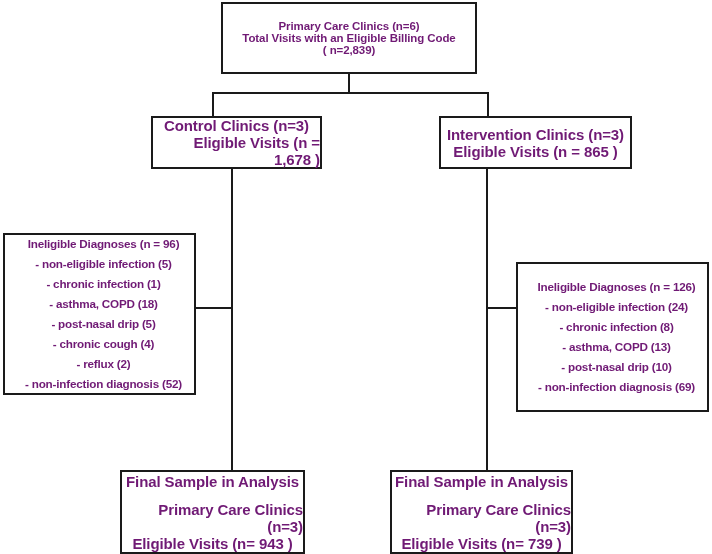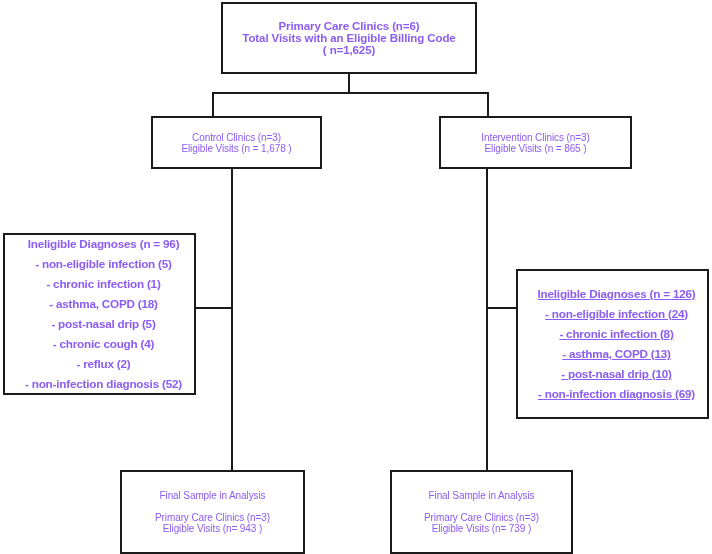--- a/index.html
+++ b/index.html
@@ -6,21 +6,21 @@
     margin: 0;
     padding: 0;
     background: #ffffff;
   }
   #canvas {
     position: relative;
     width: 712px;
     height: 554px;
     background: #ffffff;
     font-family: "Liberation Sans", sans-serif;
-    color: #8b5cf6;
+    color: #701a75;
     overflow: hidden;
   }
   .box {
     position: absolute;
     box-sizing: border-box;
     border: 2px solid #1a1a1a;
     background: #ffffff;
     z-index: 2;
   }
   .box-center {
@@ -35,22 +35,22 @@
     align-items: flex-start;
     justify-content: center;
     padding-left: 8px;
   }
   .t-bold {
     font-weight: bold;
     font-size: 11.5px;
     letter-spacing: -0.1px;
   }
   .t-reg {
-    font-weight: normal;
-    font-size: 10px;
+    font-weight: bold;
+    font-size: 15px;
     letter-spacing: -0.1px;
     text-align: right;
   }
   .list-line {
     font-weight: bold;
     font-size: 11.7px;
     line-height: 1.72;
     letter-spacing: -0.2px;
     white-space: nowrap;
   }
@@ -87,21 +87,21 @@
 </style>
 </head>
 <body>
 
 <div id="canvas">
 
   <div class="box box-center" style="left:221px; top:2px; width:256px; height:72px;">
     <div class="row-stack">
       <span class="t-bold">Primary Care Clinics (n=6)</span>
       <span class="t-bold">Total Visits with an Eligible Billing Code</span>
-      <span class="t-bold">( n=1,625)</span>
+      <span class="t-bold">( n=2,839)</span>
     </div>
   </div>
 
   <div class="conn-v" style="left:348px; top:74px; height:19px;"></div>
 
   <div class="conn-h" style="left:212px; top:92px; width:277px;"></div>
 
   <div class="conn-v" style="left:212px; top:92px; height:25px;"></div>
 
   <div class="conn-v" style="left:487px; top:92px; height:25px;"></div>
@@ -134,21 +134,21 @@
       <span class="list-line">- non-eligible infection (5)</span>
       <span class="list-line">- chronic infection (1)</span>
       <span class="list-line">- asthma, COPD (18)</span>
       <span class="list-line">- post-nasal drip (5)</span>
       <span class="list-line">- chronic cough (4)</span>
       <span class="list-line">- reflux (2)</span>
       <span class="list-line">- non-infection diagnosis (52)</span>
     </div>
   </div>
 
-  <div class="box box-left" style="left:516px; top:269px; width:193px; height:150px;text-decoration:underline;">
+  <div class="box box-left" style="left:516px; top:262px; width:193px; height:150px;">
     <div class="row-stack-left">
       <span class="list-line">Ineligible Diagnoses (n = 126)</span>
       <span class="list-line">- non-eligible infection (24)</span>
       <span class="list-line">- chronic infection (8)</span>
       <span class="list-line">- asthma, COPD (13)</span>
       <span class="list-line">- post-nasal drip (10)</span>
       <span class="list-line">- non-infection diagnosis (69)</span>
     </div>
   </div>
 

